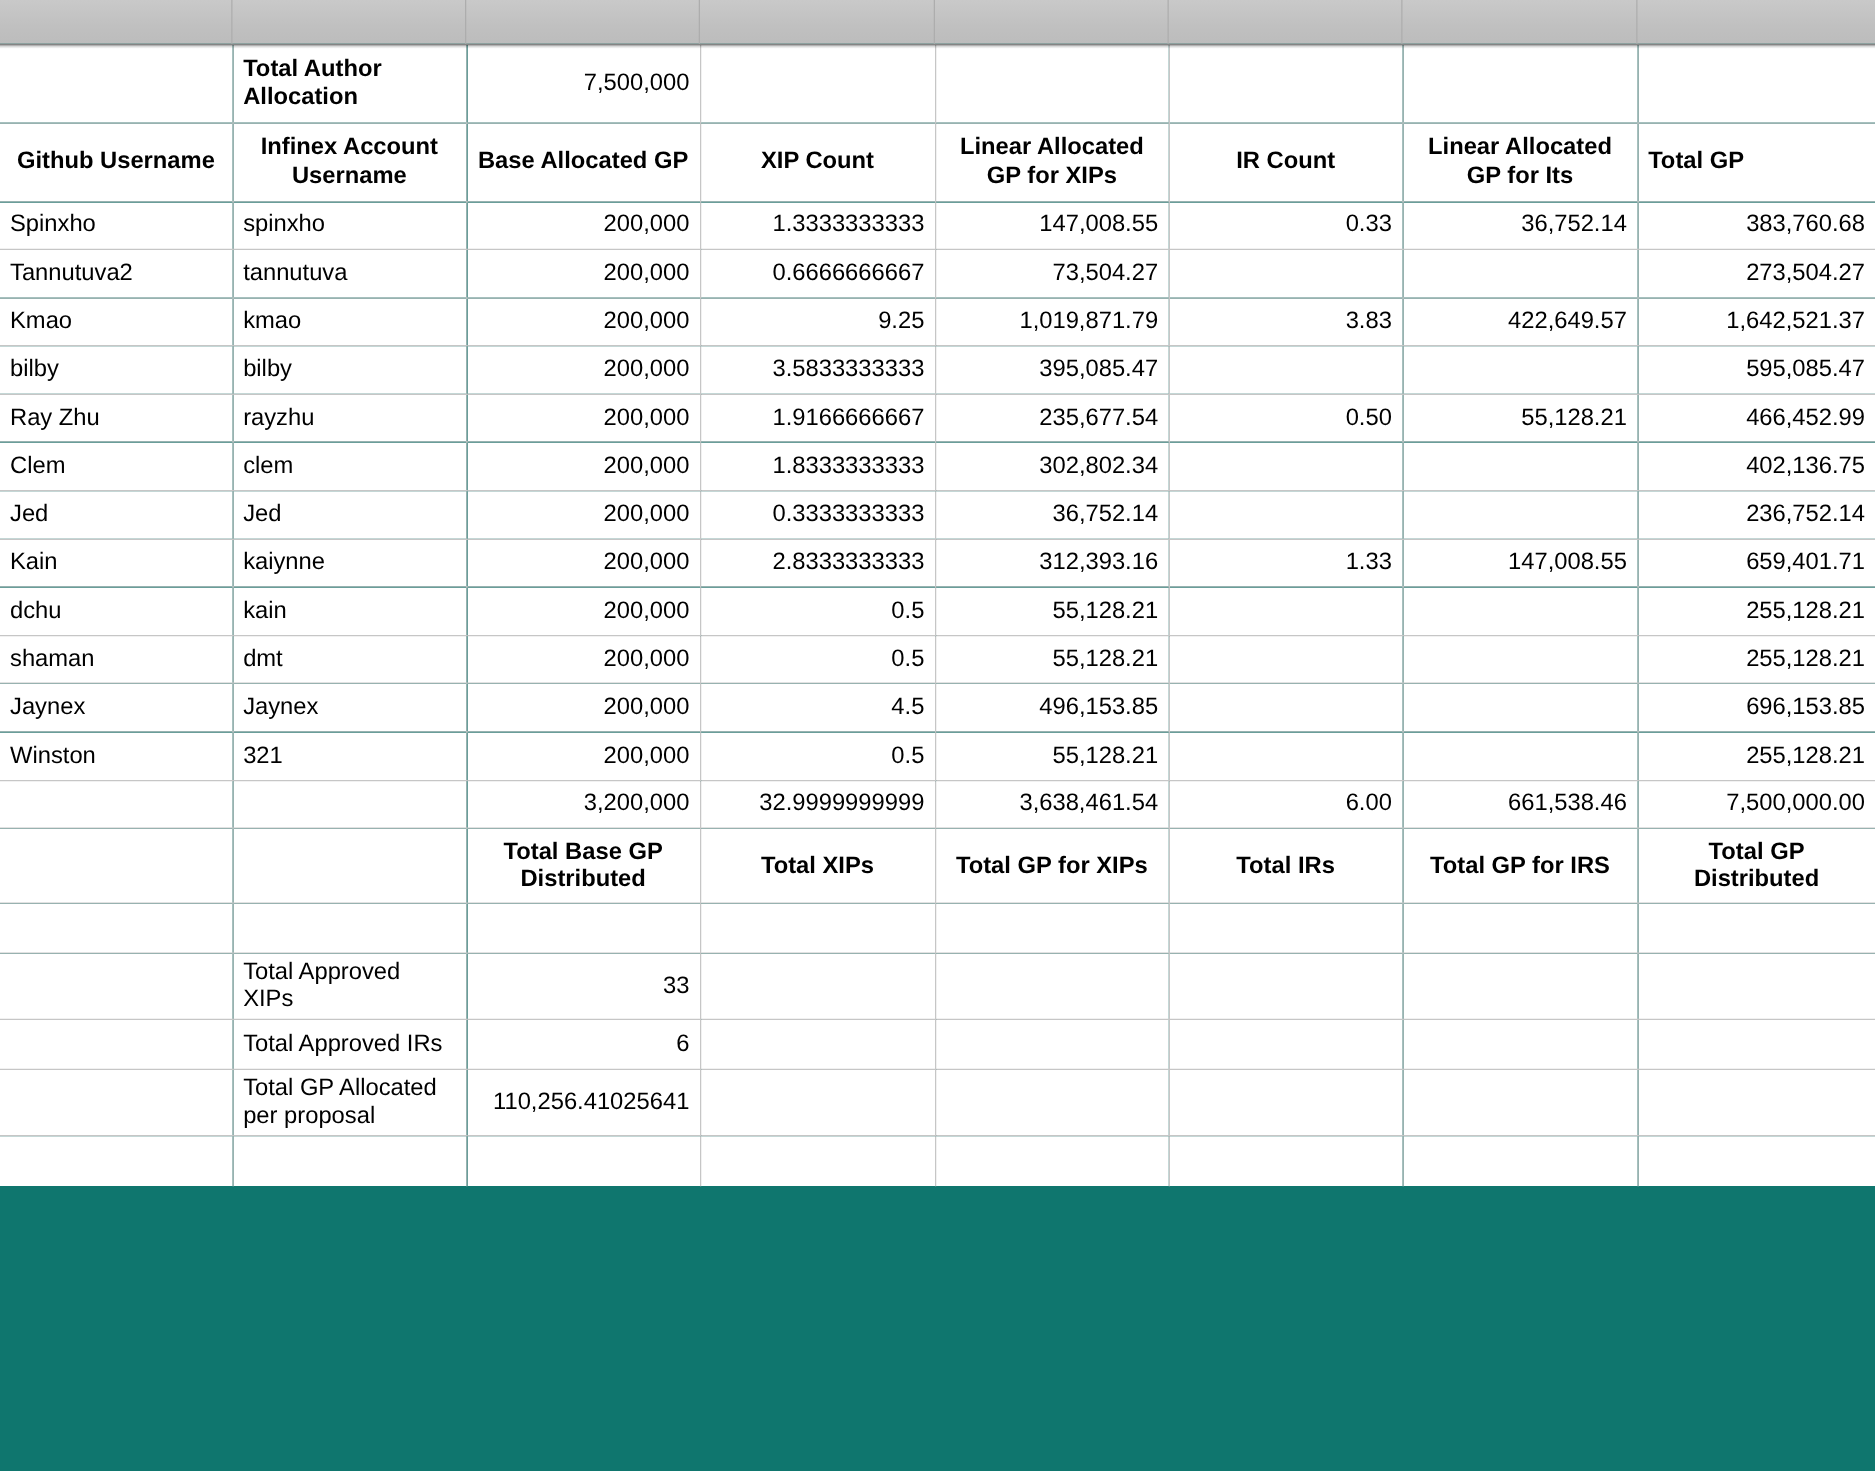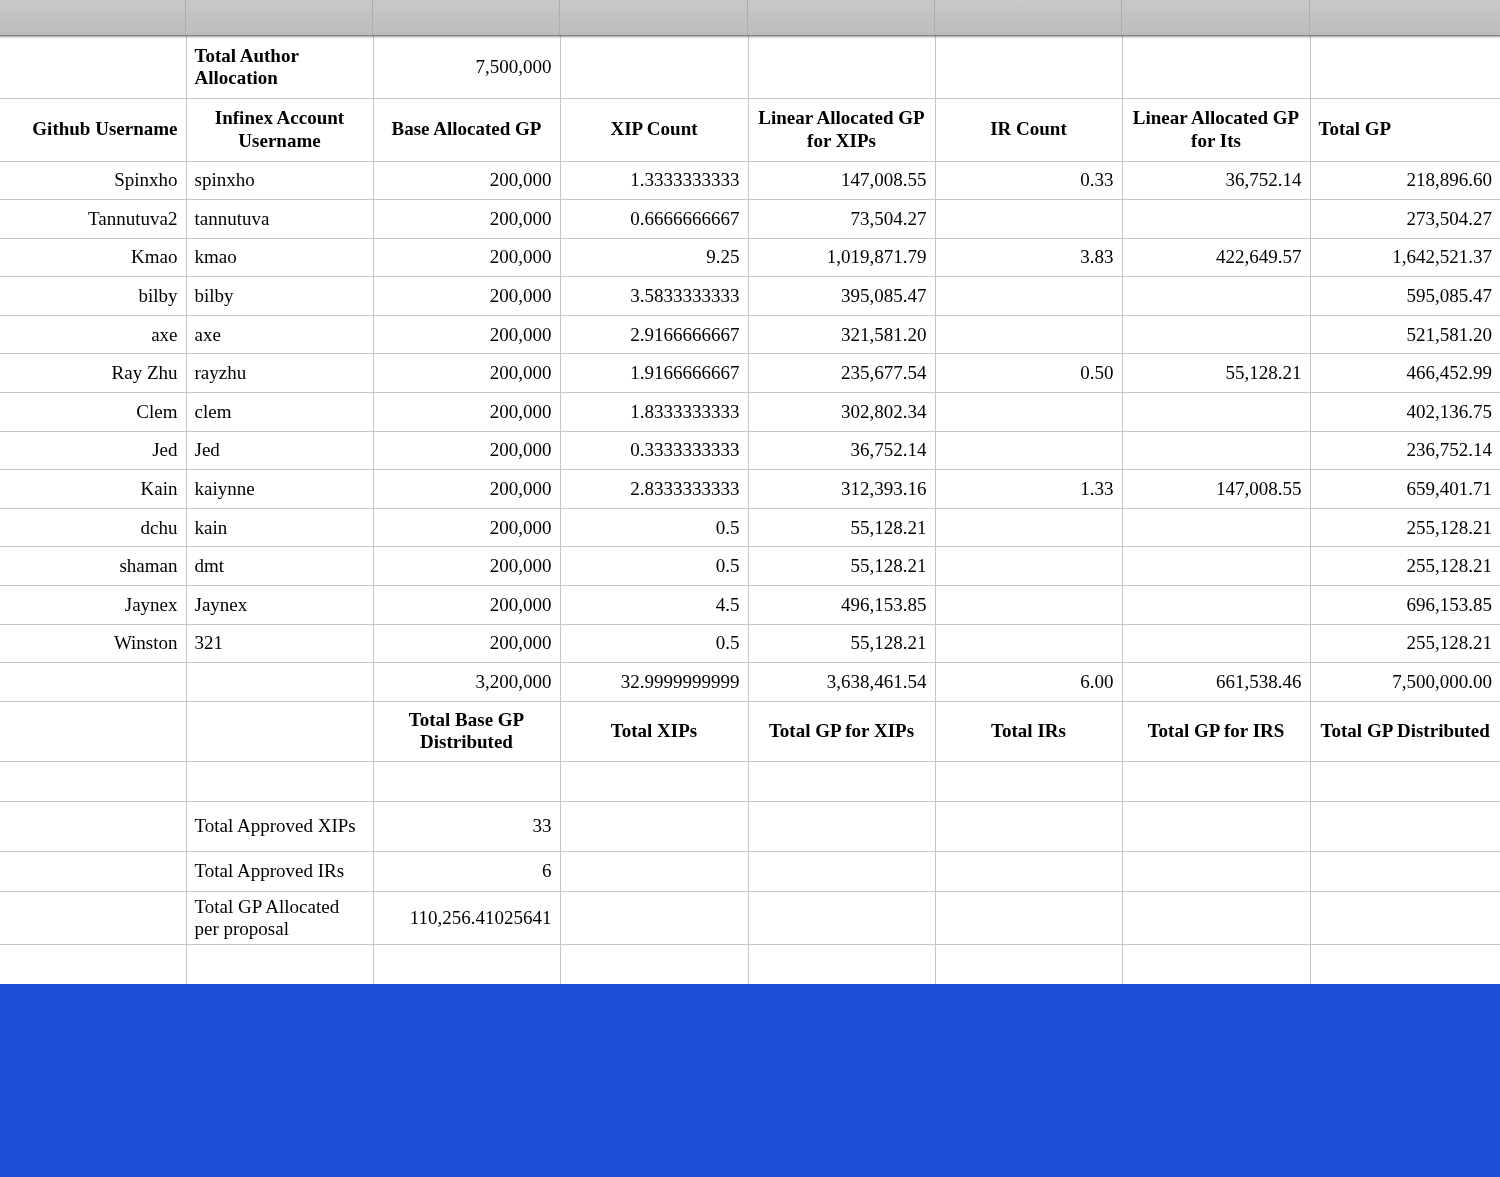--- a/index.html
+++ b/index.html
@@ -10,22 +10,21 @@
   }
   body {
     font-family: "Liberation Sans", sans-serif;
     -webkit-font-smoothing: antialiased;
   }
   #sheet {
     width: 1500px;
     height: 1177px;
     position: relative;
     overflow: hidden;
-    background: #1d4ed8;
-    font-family: Liberation Serif, serif;
+    background: #0f766e;
   }
 
   
   .colhead-strip {
     display: flex;
     height: 36px;
     background: #c2c2c2;
     background: linear-gradient(to bottom, #c9c9c9 0%, #c0c0c0 60%, #bcbcbc 100%);
     border-bottom: 1px solid #848484;
     box-sizing: border-box;
@@ -66,21 +65,20 @@
     box-sizing: border-box;
     background: #ffffff;
   }
   table.grid td:last-child { border-right: none; }
 
   
   td.rowhead {
     background: #dcdcdc;
     border-right: 1px solid #b4b4b4;
     border-bottom: 1px solid #c6c6c6;
-    text-align: right;
   }
 
   .b      { font-weight: bold; }
   .r      { text-align: right; }
   .c      { text-align: center; }
   .l      { text-align: left; }
 
   tr.r-tall td      { height: 62px; }
   tr.r-norm td      { height: 38.6px; }
   tr.r-hdr  td      { height: 63px; }
@@ -144,21 +142,21 @@
       </tr>
 
       <tr class="r-norm">
         <td class="rowhead l">Spinxho</td>
         <td class="l">spinxho</td>
         <td class="r">200,000</td>
         <td class="r">1.3333333333</td>
         <td class="r">147,008.55</td>
         <td class="r">0.33</td>
         <td class="r">36,752.14</td>
-        <td class="r">218,896.60</td>
+        <td class="r">383,760.68</td>
       </tr>
       <tr class="r-norm">
         <td class="rowhead l">Tannutuva2</td>
         <td class="l">tannutuva</td>
         <td class="r">200,000</td>
         <td class="r">0.6666666667</td>
         <td class="r">73,504.27</td>
         <td class="r"></td>
         <td class="r"></td>
         <td class="r">273,504.27</td>
@@ -175,30 +173,20 @@
       </tr>
       <tr class="r-norm">
         <td class="rowhead l">bilby</td>
         <td class="l">bilby</td>
         <td class="r">200,000</td>
         <td class="r">3.5833333333</td>
         <td class="r">395,085.47</td>
         <td class="r"></td>
         <td class="r"></td>
         <td class="r">595,085.47</td>
-      </tr>
-      <tr class="r-norm">
-        <td class="rowhead l">axe</td>
-        <td class="l">axe</td>
-        <td class="r">200,000</td>
-        <td class="r">2.9166666667</td>
-        <td class="r">321,581.20</td>
-        <td class="r"></td>
-        <td class="r"></td>
-        <td class="r">521,581.20</td>
       </tr>
       <tr class="r-norm">
         <td class="rowhead l">Ray Zhu</td>
         <td class="l">rayzhu</td>
         <td class="r">200,000</td>
         <td class="r">1.9166666667</td>
         <td class="r">235,677.54</td>
         <td class="r">0.50</td>
         <td class="r">55,128.21</td>
         <td class="r">466,452.99</td>

